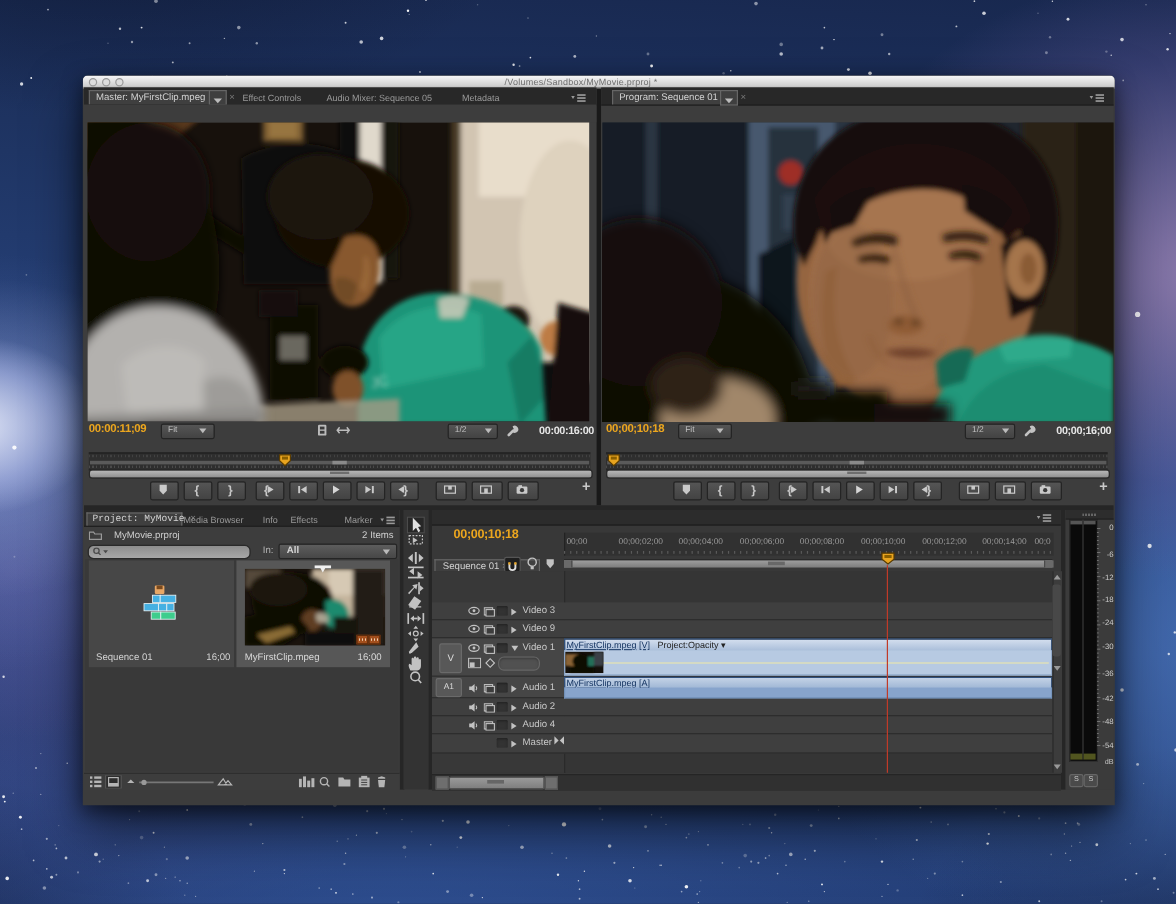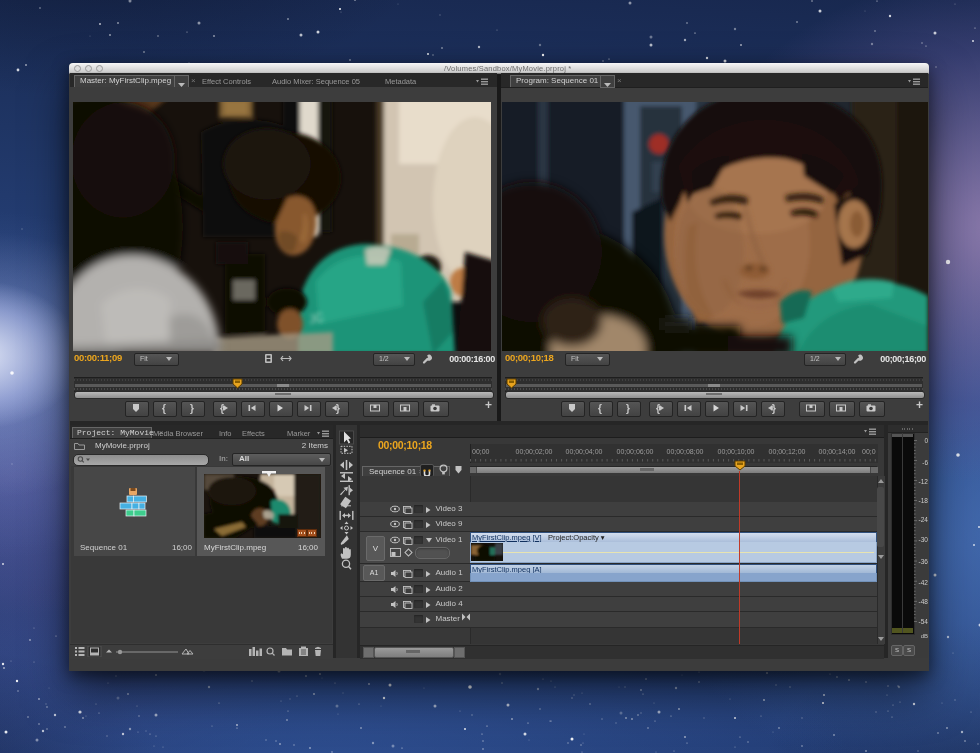--- a/index.html
+++ b/index.html
@@ -474,21 +474,21 @@
     <circle cx="12" cy="373" r="1.8" fill="#fff" opacity="0.9"></circle>
     <circle cx="893" cy="118" r="1.3" fill="#fff" opacity="0.7"></circle>
   </svg>
 <div class="p" style="left:69px;top:63px;width:860px;height:608px;border-radius:4px 4px 0 0;box-shadow:0 22px 45px rgba(0,0,0,0.55),0 5px 16px rgba(0,0,0,0.5);background:#3c3c3c;"></div>
 <div class="p" style="left:69px;top:63px;width:860px;height:10px;border-radius:4px 4px 0 0;background:linear-gradient(#f7f7f7,#cfcfcf 85%,#b9b9b9);border-bottom:1px solid #7d7d7d;"></div>
 <svg class="p" style="left:72px;top:64px" width="40" height="9" viewBox="0 0 40 9">
 <circle cx="5.5" cy="4.5" r="3" fill="#dcdcdc" stroke="#9a9a9a" stroke-width="1"></circle>
 <circle cx="16.5" cy="4.5" r="3" fill="#dcdcdc" stroke="#9a9a9a" stroke-width="1"></circle>
 <circle cx="27.5" cy="4.5" r="3" fill="#dcdcdc" stroke="#9a9a9a" stroke-width="1"></circle>
 </svg>
-<div class="tx" style="left:444px;top:64px;width:140px;text-align:left;font-size:7.5px;color:#6e6e6e;letter-spacing:0.2px;line-height:9px;">/Volumes/Sandbox/MyMovie.prproj *</div>
+<div class="tx" style="left:408px;top:64px;width:140px;text-align:right;font-size:7.5px;color:#6e6e6e;letter-spacing:0.2px;line-height:9px;">/Volumes/Sandbox/MyMovie.prproj *</div>
 <div class="p" style="left:497px;top:74px;width:4px;height:347px;background:#191919;"></div>
 <div class="p" style="left:70px;top:421px;width:858px;height:4px;background:#262626;"></div>
 <div class="p" style="left:333px;top:425px;width:4px;height:233px;background:#262626;"></div>
 <div class="p" style="left:357px;top:425px;width:3px;height:233px;background:#262626;"></div>
 <div class="p" style="left:884px;top:425px;width:4px;height:233px;background:#262626;"></div>
 <div class="p" style="left:70px;top:73px;width:427px;height:348px;background:#3d3d3d;"></div>
 <div class="p" style="left:70px;top:73px;width:427px;height:14px;background:#282828;border-bottom:1px solid #1f1f1f;"></div>
 <div class="atab" style="left:74px;top:75px;width:99px;height:11px;padding-left:5px;">Master: MyFirstClip.mpeg</div>
 <div class="p" style="left:174px;top:75px;width:13px;height:11px;background:#3f3f3f;border:1px solid #666;"><svg width="13" height="11">
       <path d="M3,4 L10,4 L6.5,8 Z" fill="#bbb"></path>

